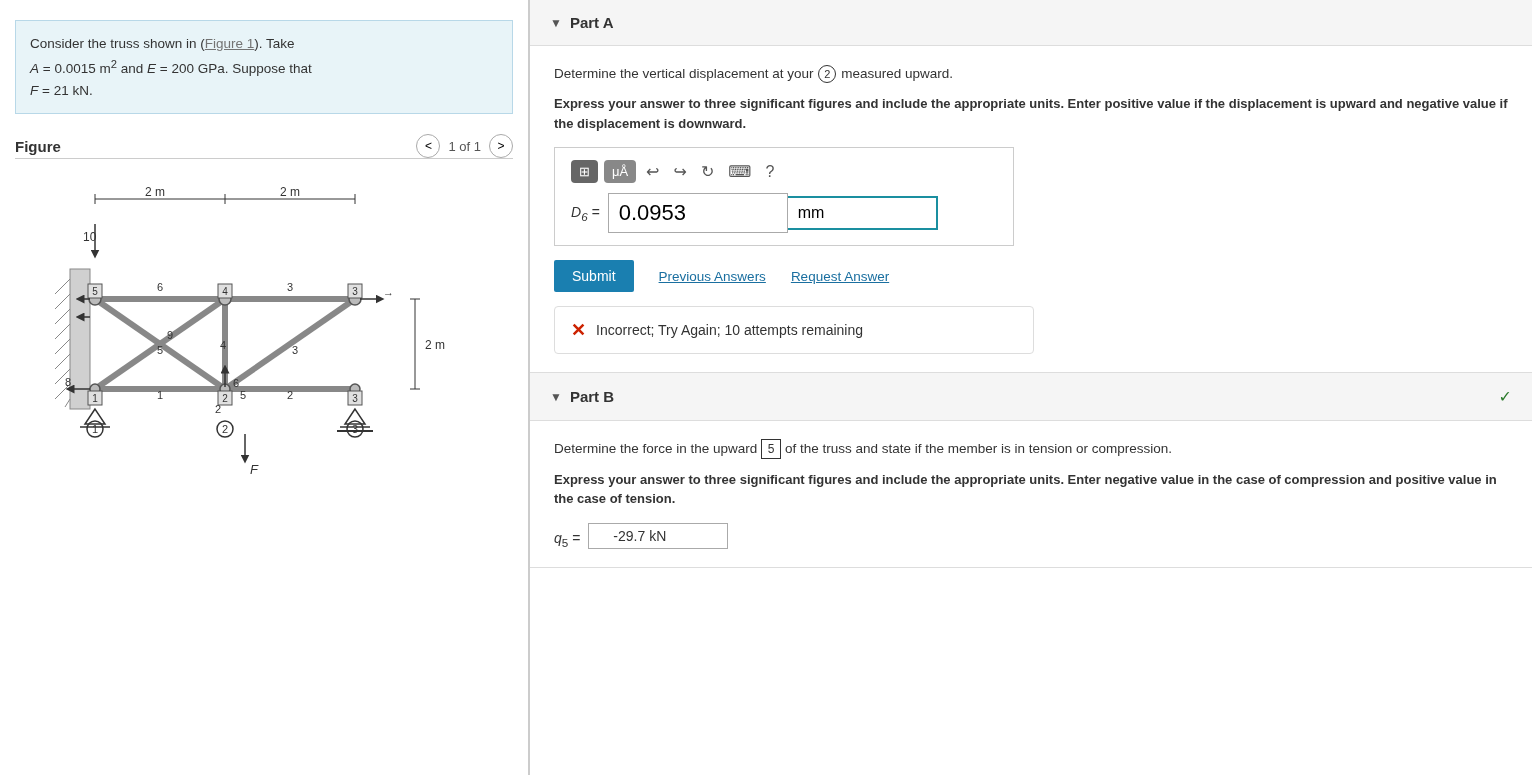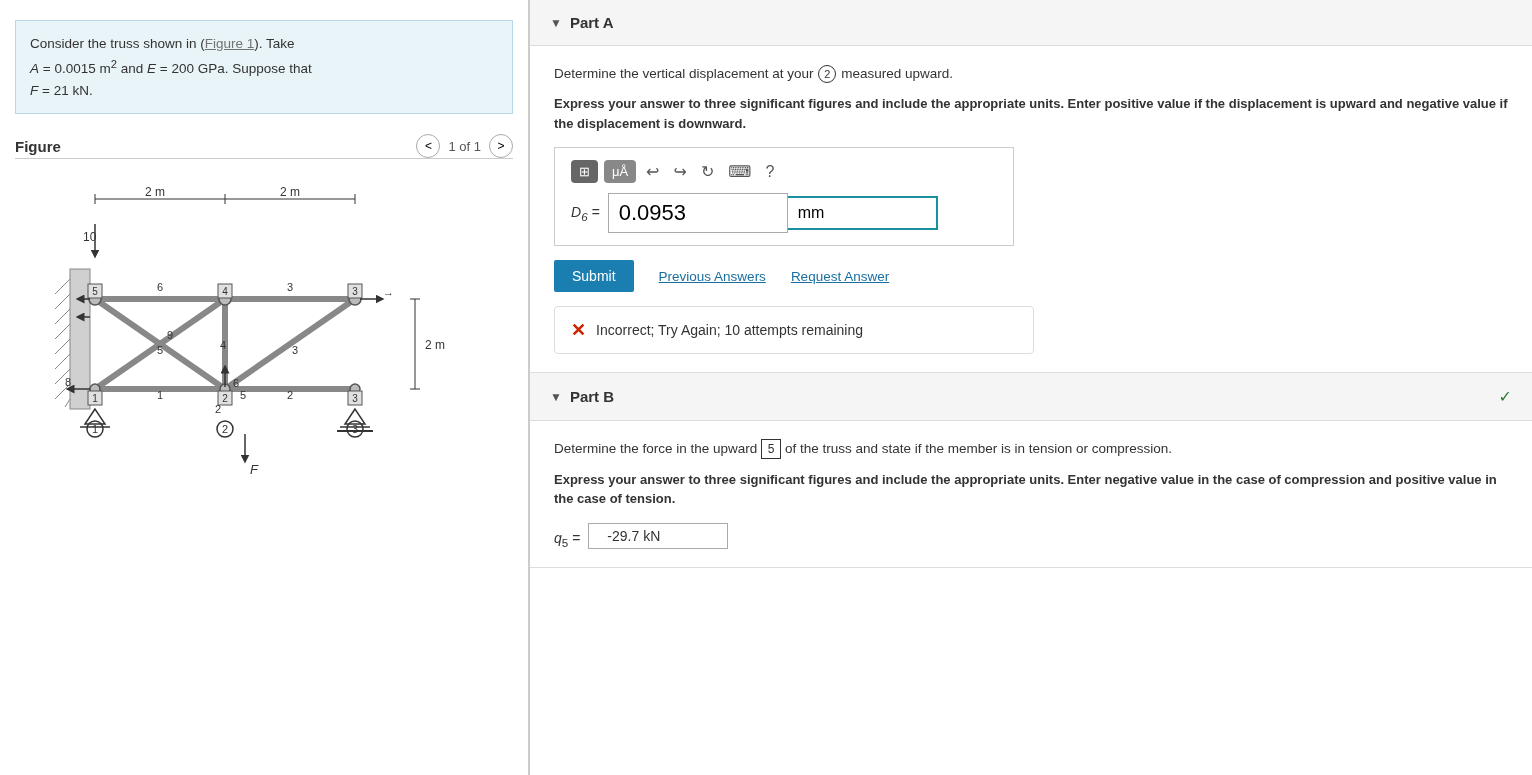--- a/index.html
+++ b/index.html
@@ -259,21 +259,21 @@
 
     .part-b-answer .inline-answer {
       display: flex;
       align-items: flex-end;
       gap: 8px;
       font-size: 14px;
     }
 
     .inline-answer .val-box {
       border: 1px solid #aaa;
-      padding: 4px 18px;
+      padding: 4px 24px;
       font-size: 14px;
       display: inline-block;
       min-width: 140px;
     }
 
     .boxed-num {
       display: inline-flex;
       align-items: center;
       justify-content: center;
       width: 20px;

